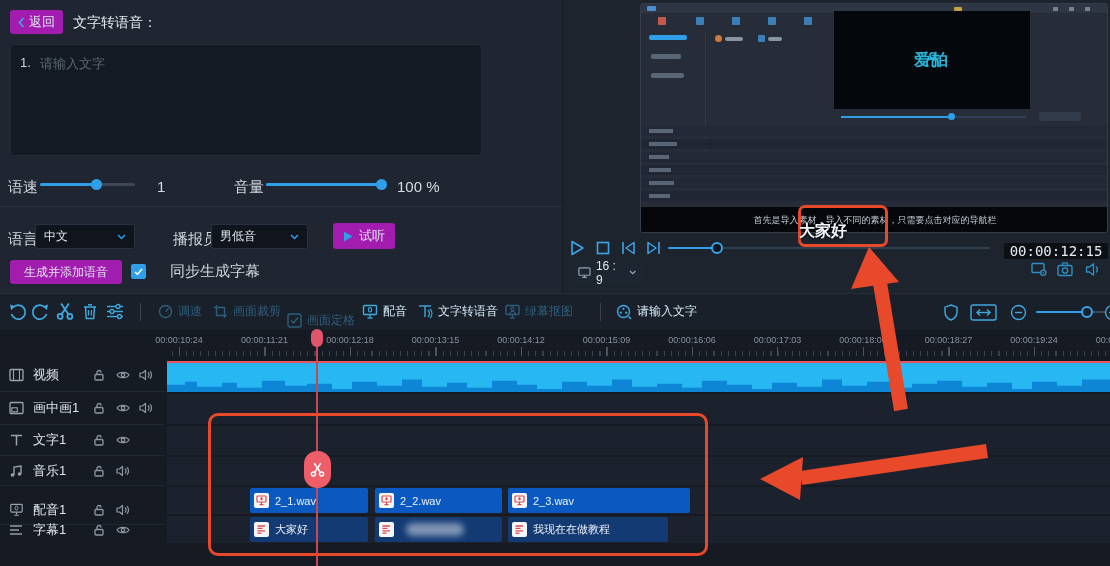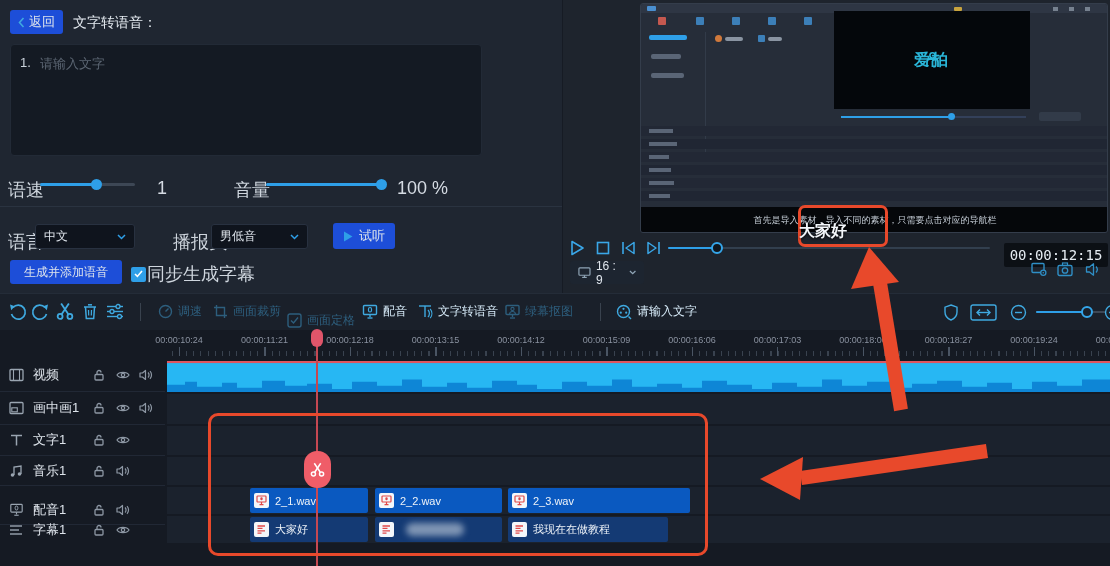--- a/index.html
+++ b/index.html
@@ -1,23 +1,23 @@
 <!DOCTYPE html>
 <html><head>
 <meta charset="utf-8">
 <style>
   * { box-sizing:border-box; margin:0; padding:0; }
   html,body { background:#0d1117; }
   body { font-family:"Liberation Sans","DejaVu Sans",sans-serif; }
   .app { position:relative; width:1110px; height:566px; background:#161b24; overflow:hidden; color:#dde3ea; }
   .abs { position:absolute; }
   .flex { display:flex; align-items:center; }
-  .btn { background:#1d4ed8; border-radius:3px; display:flex; align-items:center; justify-content:center; font-size:12px; color:#dfe5ec; cursor:default; }
+  .btn { background:#a21caf; border-radius:3px; display:flex; align-items:center; justify-content:center; font-size:12px; color:#dfe5ec; cursor:default; }
   .select { display:flex; align-items:center; justify-content:space-between; padding:0 8px; background:#0f141d; border:1px solid #283140; border-radius:3px; font-size:12px; color:#dfe5ec; }
-  .lbl { font-size:18px; color:#cfd6de; }
+  .lbl { font-size:15px; color:#cfd6de; }
   .track { position:absolute; height:3px; border-radius:2px; background:#3d4755; }
   .fill { position:absolute; height:3px; border-radius:2px; background:#2e9fe8; }
   .knob { position:absolute; width:11px; height:11px; border-radius:50%; background:#2e9fe8; }
   .tb-item { position:absolute; display:flex; align-items:center; gap:5px; font-size:12px; }
   .tb-on { color:#cfe9fb; }
   .tb-off { color:#2d5e7d; }
   .tb-div { position:absolute; width:1px; height:18px; background:#39424e; top:9px; }
   .ruler-lab { position:absolute; top:5px; transform:translateX(-50%); font-size:9px; color:#8a92a0; white-space:nowrap; }
   .lane { position:absolute; left:167px; right:0; background:#1b222d; }
   .hrow { position:absolute; left:0; width:165px; display:flex; align-items:center; padding-left:9px; border-bottom:1px solid #212835; }
@@ -76,21 +76,21 @@
         </svg>
     </div>
     <div class="btn abs" style="left:333px;top:223px;width:62px;height:26px;gap:6px;font-size:13px;">
       <svg width="10" height="11" viewBox="0 0 10 11">
           <polygon points="1,0.5 9.5,5.5 1,10.5" fill="#2e9fe8"></polygon>
         </svg>
       <span>试听</span>
     </div>
 
     <div class="btn abs" style="left:10px;top:260px;width:112px;height:24px;">生成并添加语音</div>
-    <div class="abs flex" style="left:131px;top:262px;gap:1px;">
+    <div class="abs flex" style="left:131px;top:262px;gap:24px;">
       <span style="width:15px;height:15px;background:#2e9fe8;border-radius:2px;display:flex;align-items:center;justify-content:center;">
         <svg width="9" height="8" viewBox="0 0 9 8">
             <polyline points="1,4 3.4,6.4 8,1" fill="none" stroke="#fff" stroke-width="1.6"></polyline>
           </svg>
       </span>
       <span class="lbl">同步生成字幕</span>
     </div>
   </div>
 
   <div class="abs" style="left:563px;top:0;width:547px;height:293px;background:#1e242d;"></div>
@@ -172,21 +172,21 @@
   </div>
   <div class="abs" style="left:646px;top:241px;">
     <svg width="15" height="14" viewBox="0 0 15 14">
         <line x1="13" y1="1" x2="13" y2="13" stroke="#3aa7e8" stroke-width="1.6"></line>
         <polygon points="2,1.5 10,7 2,12.5" fill="none" stroke="#3aa7e8" stroke-width="1.5" stroke-linejoin="round"></polygon>
       </svg>
   </div>
   <div class="track" style="left:668px;top:247px;width:322px;height:2px;background:#323f4e;"></div>
   <div class="fill" style="left:668px;top:247px;width:49px;height:2px;"></div>
   <div class="abs" style="left:711px;top:242px;width:12px;height:12px;border-radius:50%;border:2px solid #35a6ea;background:#10161d;"></div>
-  <div class="abs flex" style="left:1004px;top:243px;width:104px;height:24px;background:#0c1015;border-radius:2px;justify-content:center;">
+  <div class="abs flex" style="left:1004px;top:243px;width:104px;height:16px;background:#0c1015;border-radius:2px;justify-content:center;">
     <span style="font-family:'DejaVu Sans Mono',monospace;font-size:14px;color:#e6ecf2;">00:00:12:15</span>
   </div>
 
   <div class="abs select" style="left:570px;top:261px;width:74px;height:23px;background:#1d2530;border:none;gap:5px;justify-content:flex-start;">
     <svg width="14" height="13" viewBox="0 0 14 13">
         <rect x="1" y="1.5" width="12" height="8" rx="1" fill="none" stroke="#8fa4b5" stroke-width="1.3"></rect>
         <line x1="7" y1="9.5" x2="7" y2="11.5" stroke="#8fa4b5" stroke-width="1.3"></line>
         <line x1="4.5" y1="11.8" x2="9.5" y2="11.8" stroke="#8fa4b5" stroke-width="1.3"></line>
       </svg>
     <span>16 : 9</span>

